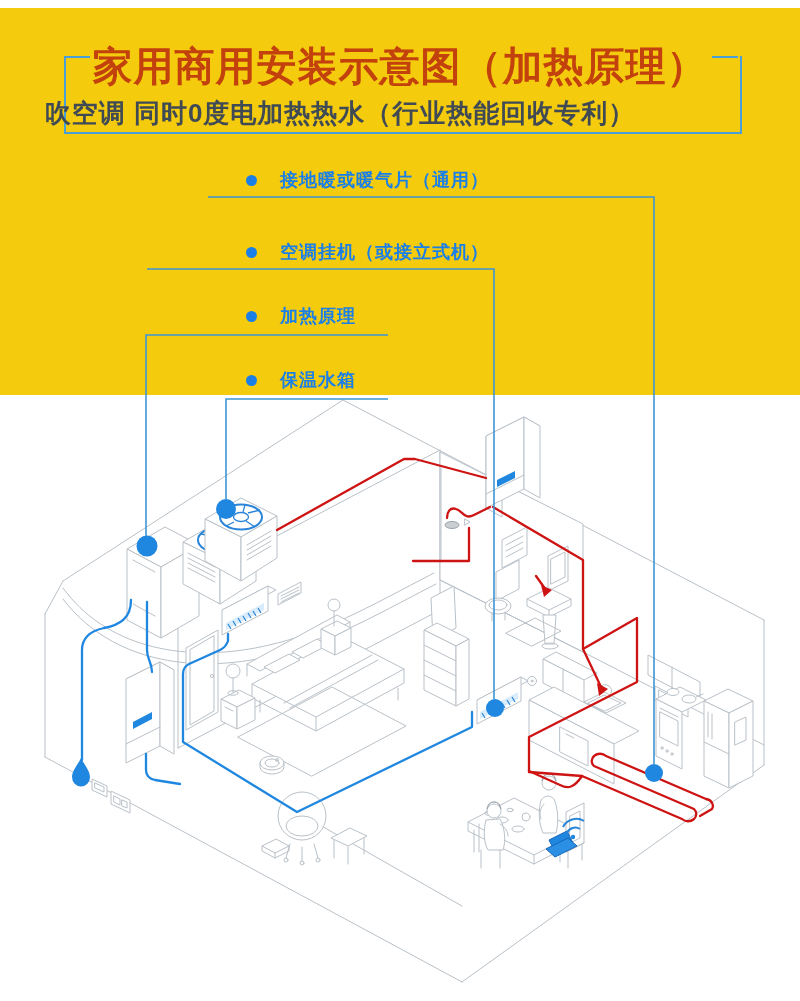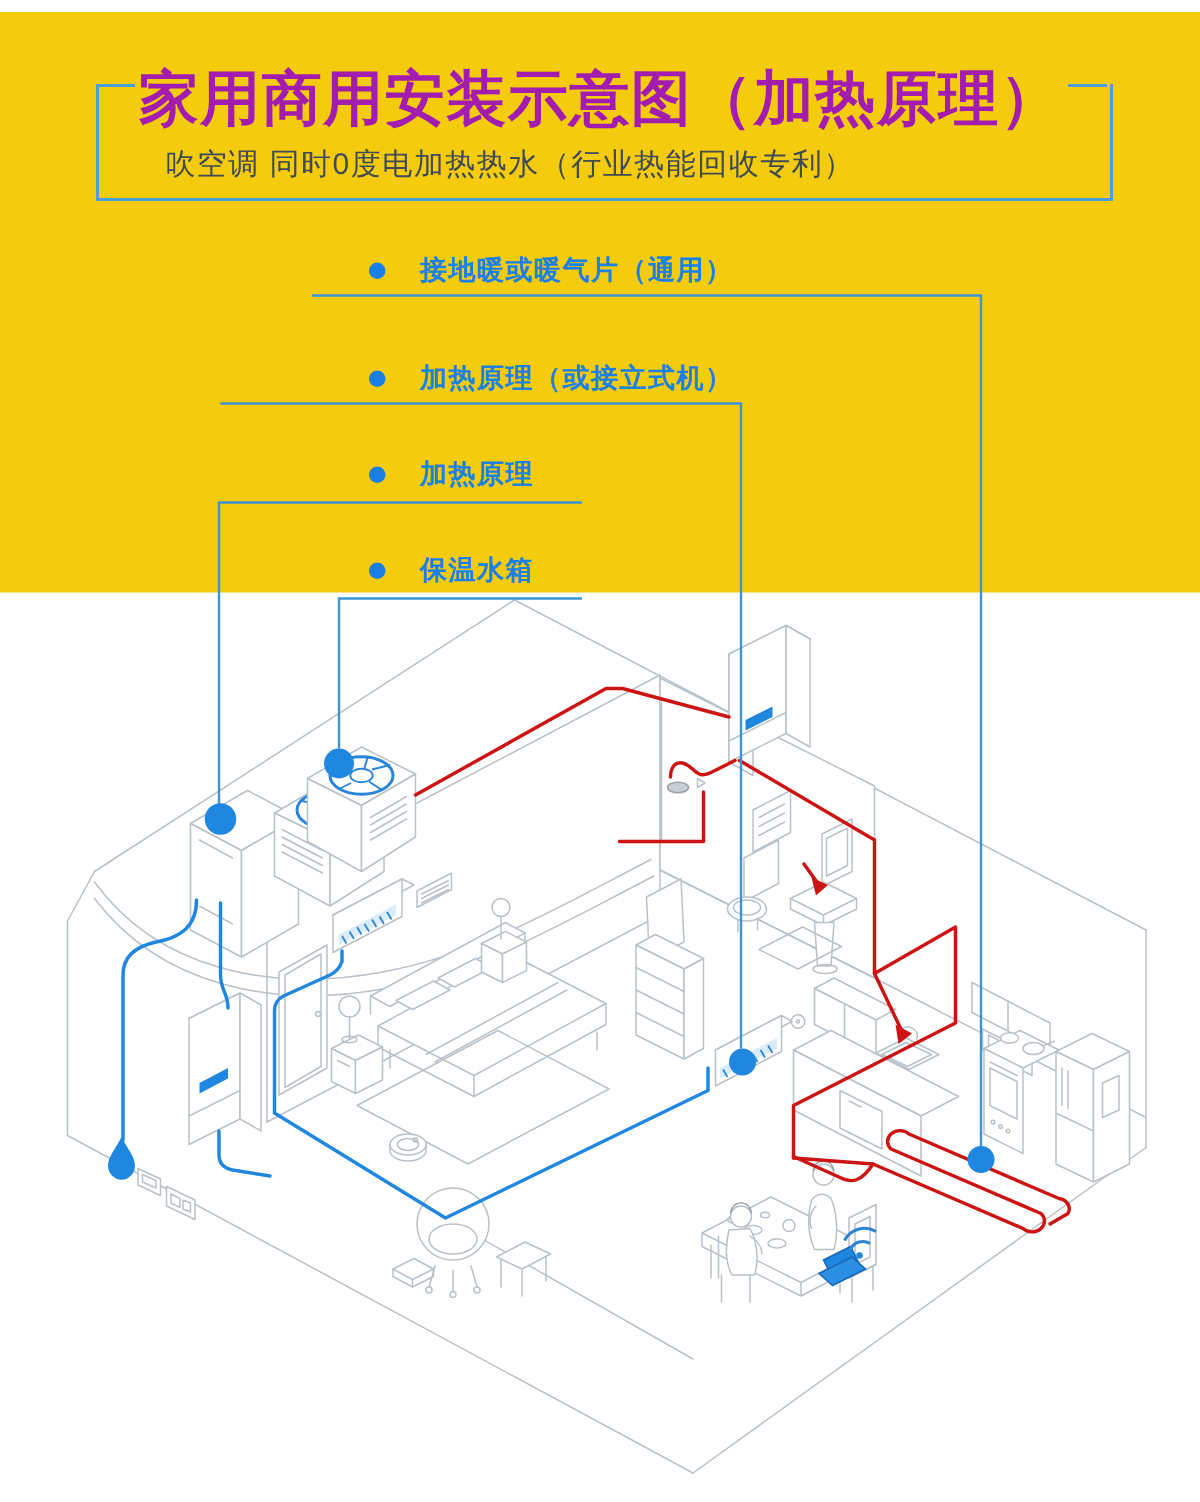--- a/index.html
+++ b/index.html
@@ -4,23 +4,23 @@
 <style>
   html,body{margin:0;padding:0;background:#fff;}
   .canvas{position:relative;width:800px;height:1001px;background:#fff;overflow:hidden;
           font-family:"Liberation Sans","DejaVu Sans",sans-serif;}
   .yellow-bg{position:absolute;left:0;top:8px;width:800px;height:387px;background:#F4CB0D;}
   .bracket{position:absolute;left:64px;top:56px;width:674px;height:76px;
            border:2px solid #4AA0D6;border-top:none;}
   .bracket-stub{position:absolute;top:56px;width:26px;height:2px;background:#4AA0D6;}
   .stub-left{left:64px;} .stub-right{left:712px;}
   .title{position:absolute;left:0;top:45px;width:800px;text-align:center;
-         font-size:40px;font-weight:bold;color:#a21caf;letter-spacing:1px;line-height:1.05;}
+         font-size:40px;font-weight:bold;color:#c2410c;letter-spacing:1px;line-height:1.05;}
   .subtitle{position:absolute;left:0;top:100px;width:680px;text-align:center;
-         font-size:20px;font-weight:normal;color:#3F4A55;letter-spacing:1px;line-height:1.05;}
+         font-size:26px;font-weight:bold;color:#3F4A55;letter-spacing:1px;line-height:1.05;}
   .callout{position:absolute;display:flex;align-items:center;gap:23px;height:24px;}
   .callout .dot{width:11px;height:11px;border-radius:50%;background:#1B7FE8;flex:0 0 auto;}
   .callout .txt{font-size:18px;font-weight:bold;color:#1B7FE8;letter-spacing:1px;white-space:nowrap;}
   .c1{left:246px;top:168px;} .c2{left:246px;top:240px;} .c3{left:246px;top:304px;} .c4{left:246px;top:368px;}
   svg.scene{position:absolute;left:0;top:0;}
   .g{stroke:#B9C1C8;stroke-width:1;fill:none;stroke-linejoin:round;stroke-linecap:round;}
   .gf{stroke:#B9C1C8;stroke-width:1;fill:#ffffff;stroke-linejoin:round;}
   .red{stroke:#CE1313;stroke-width:2.3;fill:none;stroke-linejoin:round;stroke-linecap:round;}
   .blue{stroke:#1F87E0;stroke-width:2.3;fill:none;stroke-linejoin:round;stroke-linecap:round;}
   .lead{stroke:#3D95D5;stroke-width:1.6;fill:none;}
@@ -38,21 +38,21 @@
 
   <div class="title">家用商用安装示意图（加热原理）</div>
   <div class="subtitle">吹空调 同时0度电加热热水（行业热能回收专利）</div>
 
   <div class="callout c1">
     <span class="dot"></span>
     <span class="txt">接地暖或暖气片（通用）</span>
   </div>
   <div class="callout c2">
     <span class="dot"></span>
-    <span class="txt">加热原理（或接立式机）</span>
+    <span class="txt">空调挂机（或接立式机）</span>
   </div>
   <div class="callout c3">
     <span class="dot"></span>
     <span class="txt">加热原理</span>
   </div>
   <div class="callout c4">
     <span class="dot"></span>
     <span class="txt">保温水箱</span>
   </div>
 

